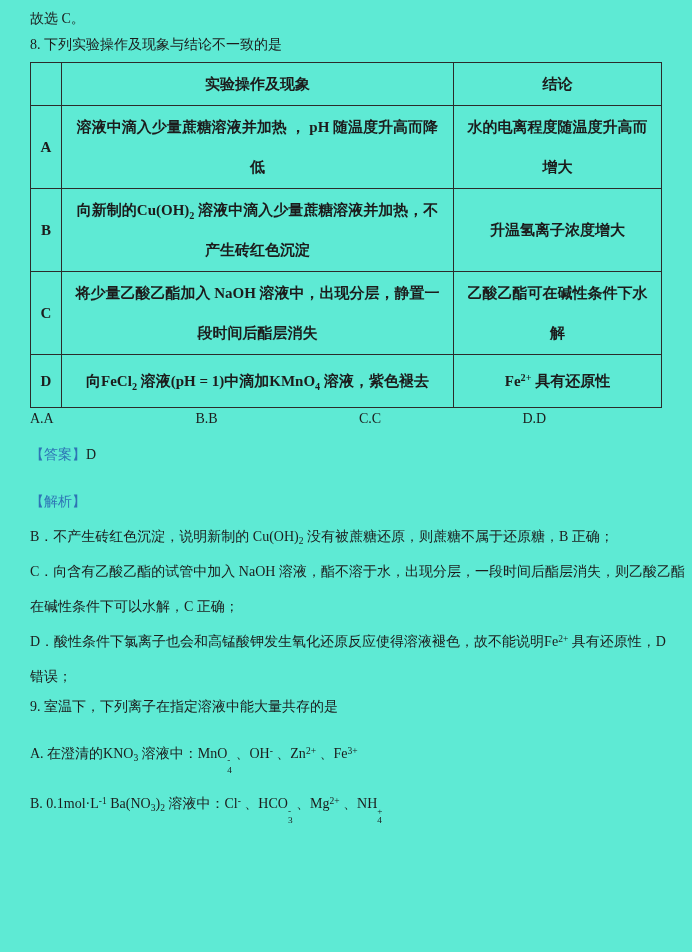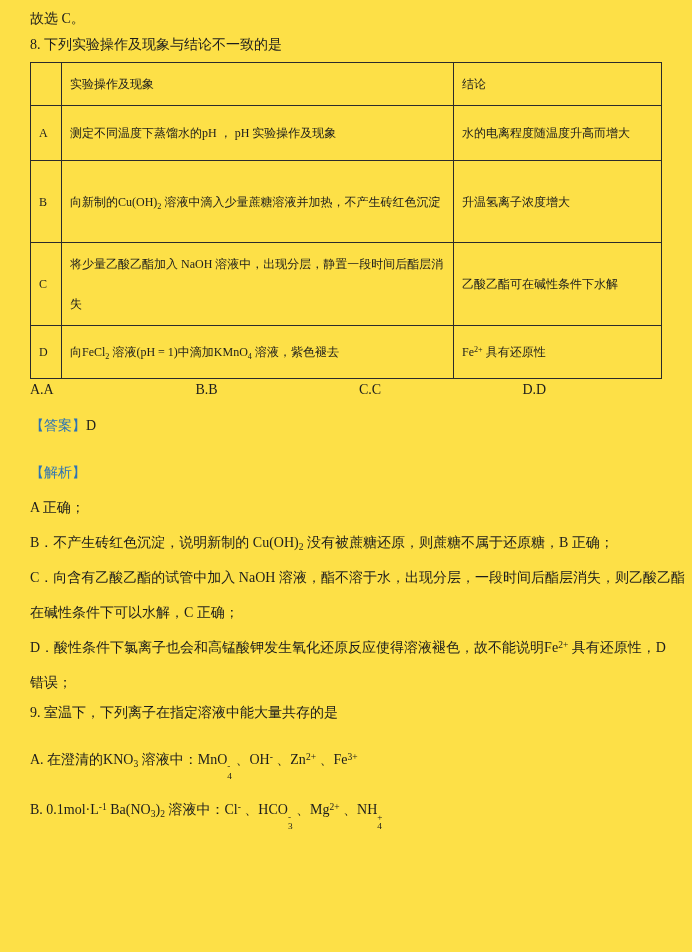--- a/index.html
+++ b/index.html
@@ -1,44 +1,44 @@
 <!DOCTYPE html>
 <html><head>
 <meta charset="utf-8">
 <style>
   html,body{margin:0;padding:0;background:#ffffff;}
   .page{
     position:relative;
     width:692px;height:952px;
     box-sizing:border-box;
     padding:8px 30px 10px 30px;
-    background:#fde047;
+    background:#5eead4;
     font-family:"Liberation Serif","DejaVu Serif",serif;
     font-size:14px;
     color:#1c1c1c;
     overflow:hidden;
   }
   .line{white-space:nowrap;margin:0;line-height:22px;}
   .pre-line{margin-bottom:4px;}
   .q-title{margin-bottom:6px;}
 
   table.exp{
     border-collapse:collapse;
     width:631px;
     table-layout:fixed;
     margin:2px 0 0 0;
   }
   table.exp td, table.exp th{
     border:1.4px solid #2b2b2b;
-    font-weight:normal;
-    text-align:left;
+    font-weight:bold;
+    text-align:center;
     vertical-align:middle;
     padding:1px 8px;
     line-height:40px;
-    font-size:12px;
+    font-size:15px;
   }
   col.c-label{width:31px;}
   col.c-op{width:392px;}
   col.c-con{width:208px;}
   td.lbl{text-align:center;padding:1px 2px;}
   tr.h-head{height:43px;}
   tr.h-a{height:55px;}
   tr.h-b{height:82px;}
   tr.h-c{height:73px;}
   tr.h-d{height:53px;}
@@ -82,21 +82,21 @@
         <col class="c-con">
       </colgroup>
     <tbody>
         <tr class="h-head">
       <th class="lbl"></th>
       <th>实验操作及现象</th>
       <th>结论</th>
     </tr>
     <tr class="h-a">
       <td class="lbl">A</td>
-      <td>测定不同温度下蒸馏水的pH ， pH 实验操作及现象</td>
+      <td>溶液中滴入少量蔗糖溶液并加热 ， pH 随温度升高而降低</td>
       <td>水的电离程度随温度升高而增大</td>
     </tr>
     <tr class="h-b">
       <td class="lbl">B</td>
       <td>向新制的Cu(OH)<sub>2</sub> 溶液中滴入少量蔗糖溶液并加热，不产生砖红色沉淀</td>
       <td>升温氢离子浓度增大</td>
     </tr>
     <tr class="h-c">
       <td class="lbl">C</td>
       <td>将少量乙酸乙酯加入 NaOH 溶液中，出现分层，静置一段时间后酯层消失</td>
@@ -118,21 +118,20 @@
   </div>
 
   <p class="line answer-line">
     <span class="blue">【答案】</span><span>D</span>
   </p>
 
   <p class="line analysis-line">
     <span class="blue">【解析】</span>
   </p>
 
-  <p class="line detail">A 正确；</p>
   <p class="line detail">B．不产生砖红色沉淀，说明新制的 Cu(OH)<sub>2</sub> 没有被蔗糖还原，则蔗糖不属于还原糖，B 正确；</p>
   <p class="line detail">C．向含有乙酸乙酯的试管中加入 NaOH 溶液，酯不溶于水，出现分层，一段时间后酯层消失，则乙酸乙酯</p>
   <p class="line detail">在碱性条件下可以水解，C 正确；</p>
   <p class="line detail">D．酸性条件下氯离子也会和高锰酸钾发生氧化还原反应使得溶液褪色，故不能说明Fe<sup>2+</sup> 具有还原性，D</p>
   <p class="line detail">错误；</p>
 
   <p class="line detail q9-title">9. 室温下，下列离子在指定溶液中能大量共存的是</p>
 
   <p class="line q9-opt q9-first">A. 在澄清的KNO<sub>3</sub> 溶液中：MnO<span class="stk">
         <span class="st">-</span>

